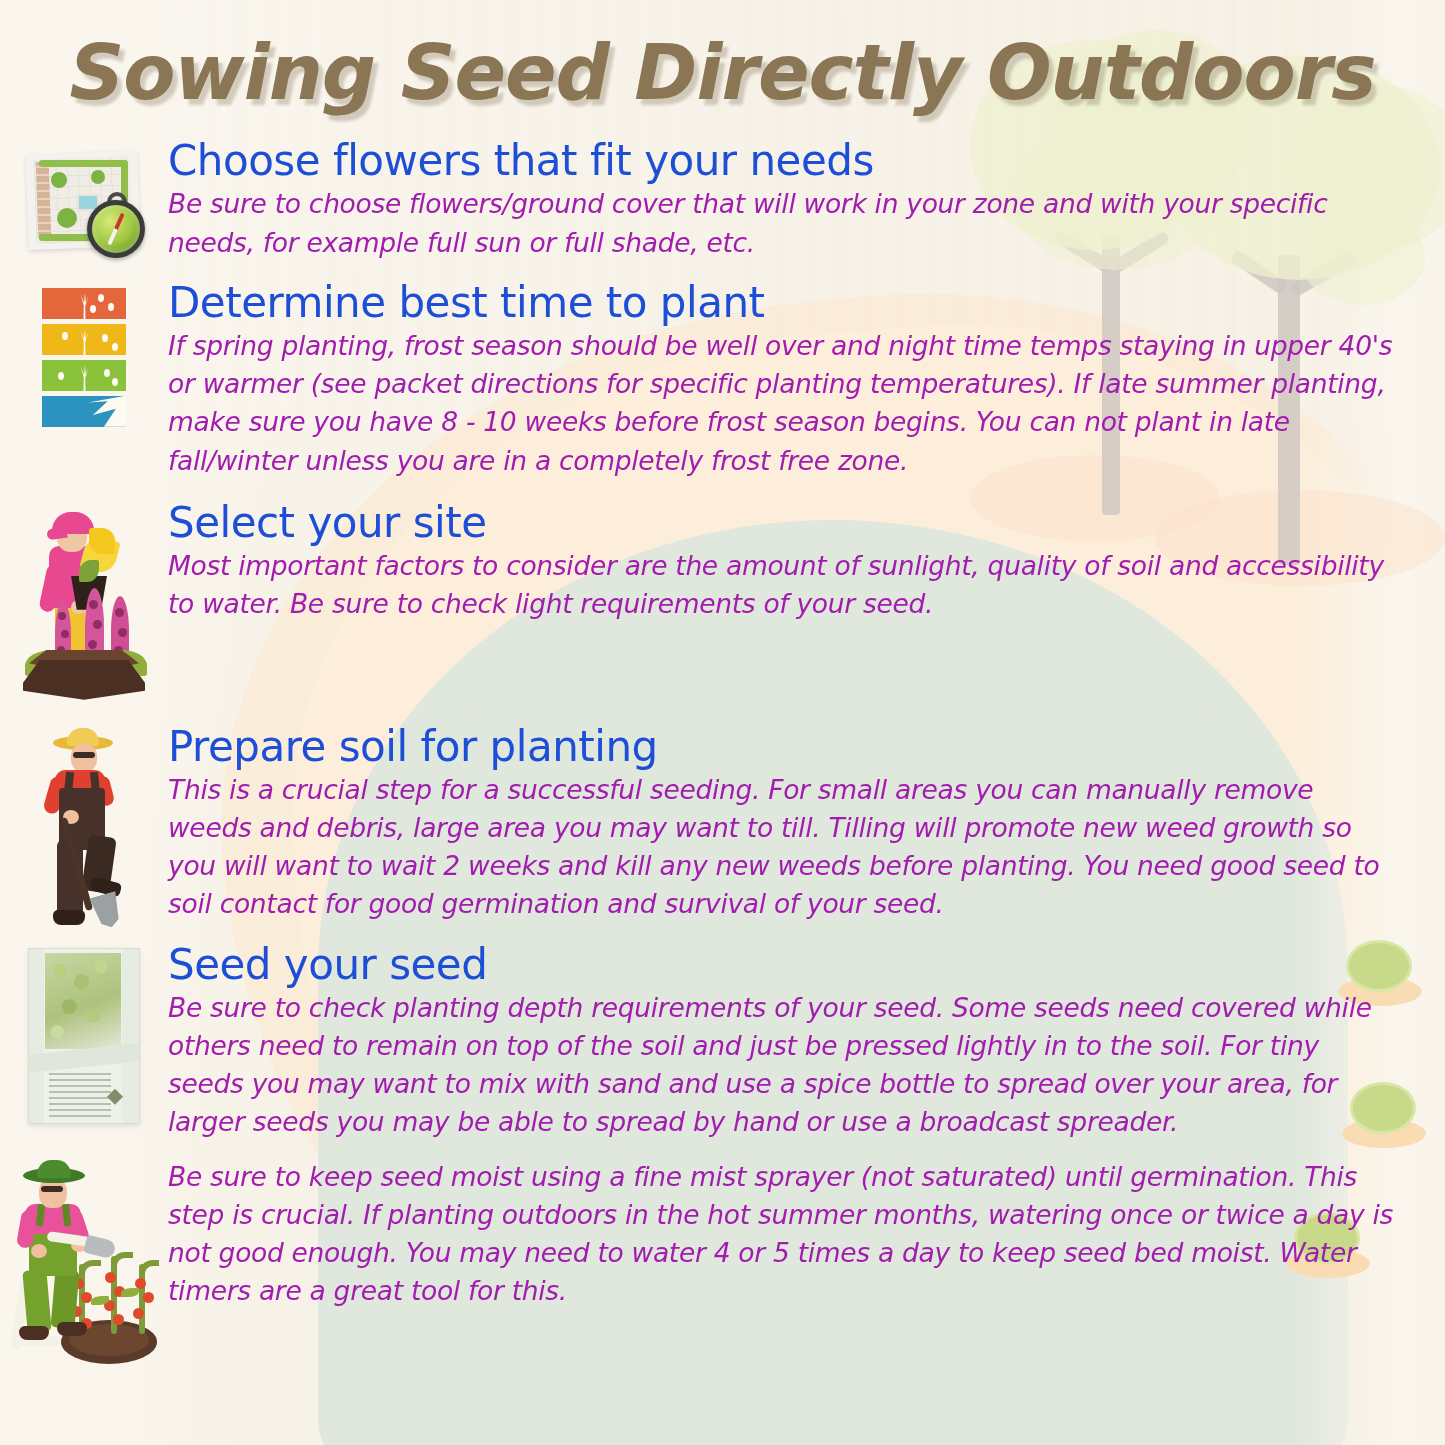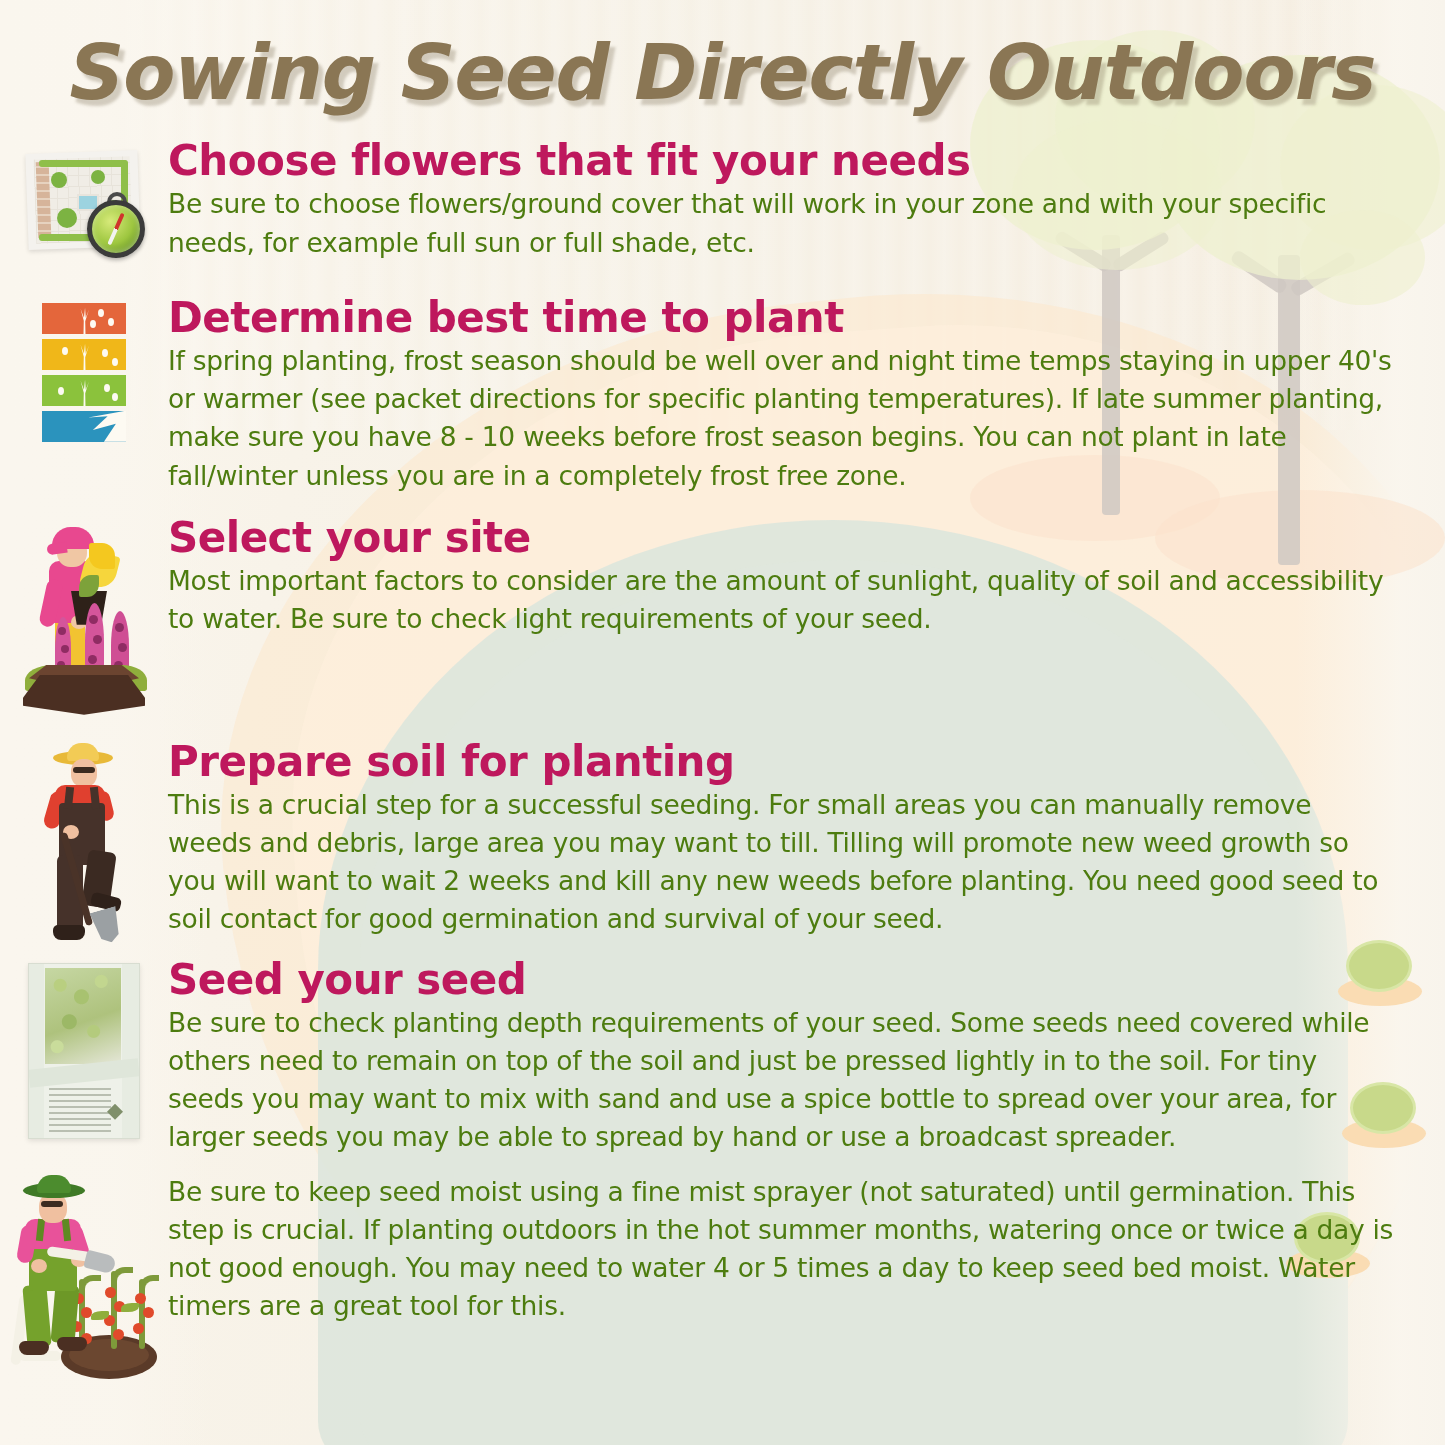--- a/index.html
+++ b/index.html
@@ -156,38 +156,39 @@
   }
 
   .text-col {
     flex: 1 1 auto;
     padding-right: 46px;
   }
 
   .sec-heading {
     font-family: "DejaVu Sans", sans-serif;
     font-size: 42px;
-    font-weight: bold;
-    color: #be185d;
+    font-weight: normal;
+    color: #1d4ed8;
     line-height: 1.08;
     letter-spacing: -.5px;
     margin-bottom: 2px;
   }
 
   .sec-body {
     font-family: "DejaVu Sans", sans-serif;
+    font-style: italic;
     font-size: 26.5px;
     line-height: 1.44;
-    color: #4d7c0f;
+    color: #a21caf;
     letter-spacing: -0.3px;
   }
 
   
   #sec-1 { margin-top: 0; }
-  #sec-2 { margin-top: 33px; }
+  #sec-2 { margin-top: 18px; }
   #sec-3 { margin-top: 20px; }
   #sec-4 { margin-top: 24px; }
   #sec-5 { margin-top: 14px; }
   #sec-6 { margin-top: 16px; }
 
   
   .icon-art { position: relative; }
 
   
   .gardenplan {

